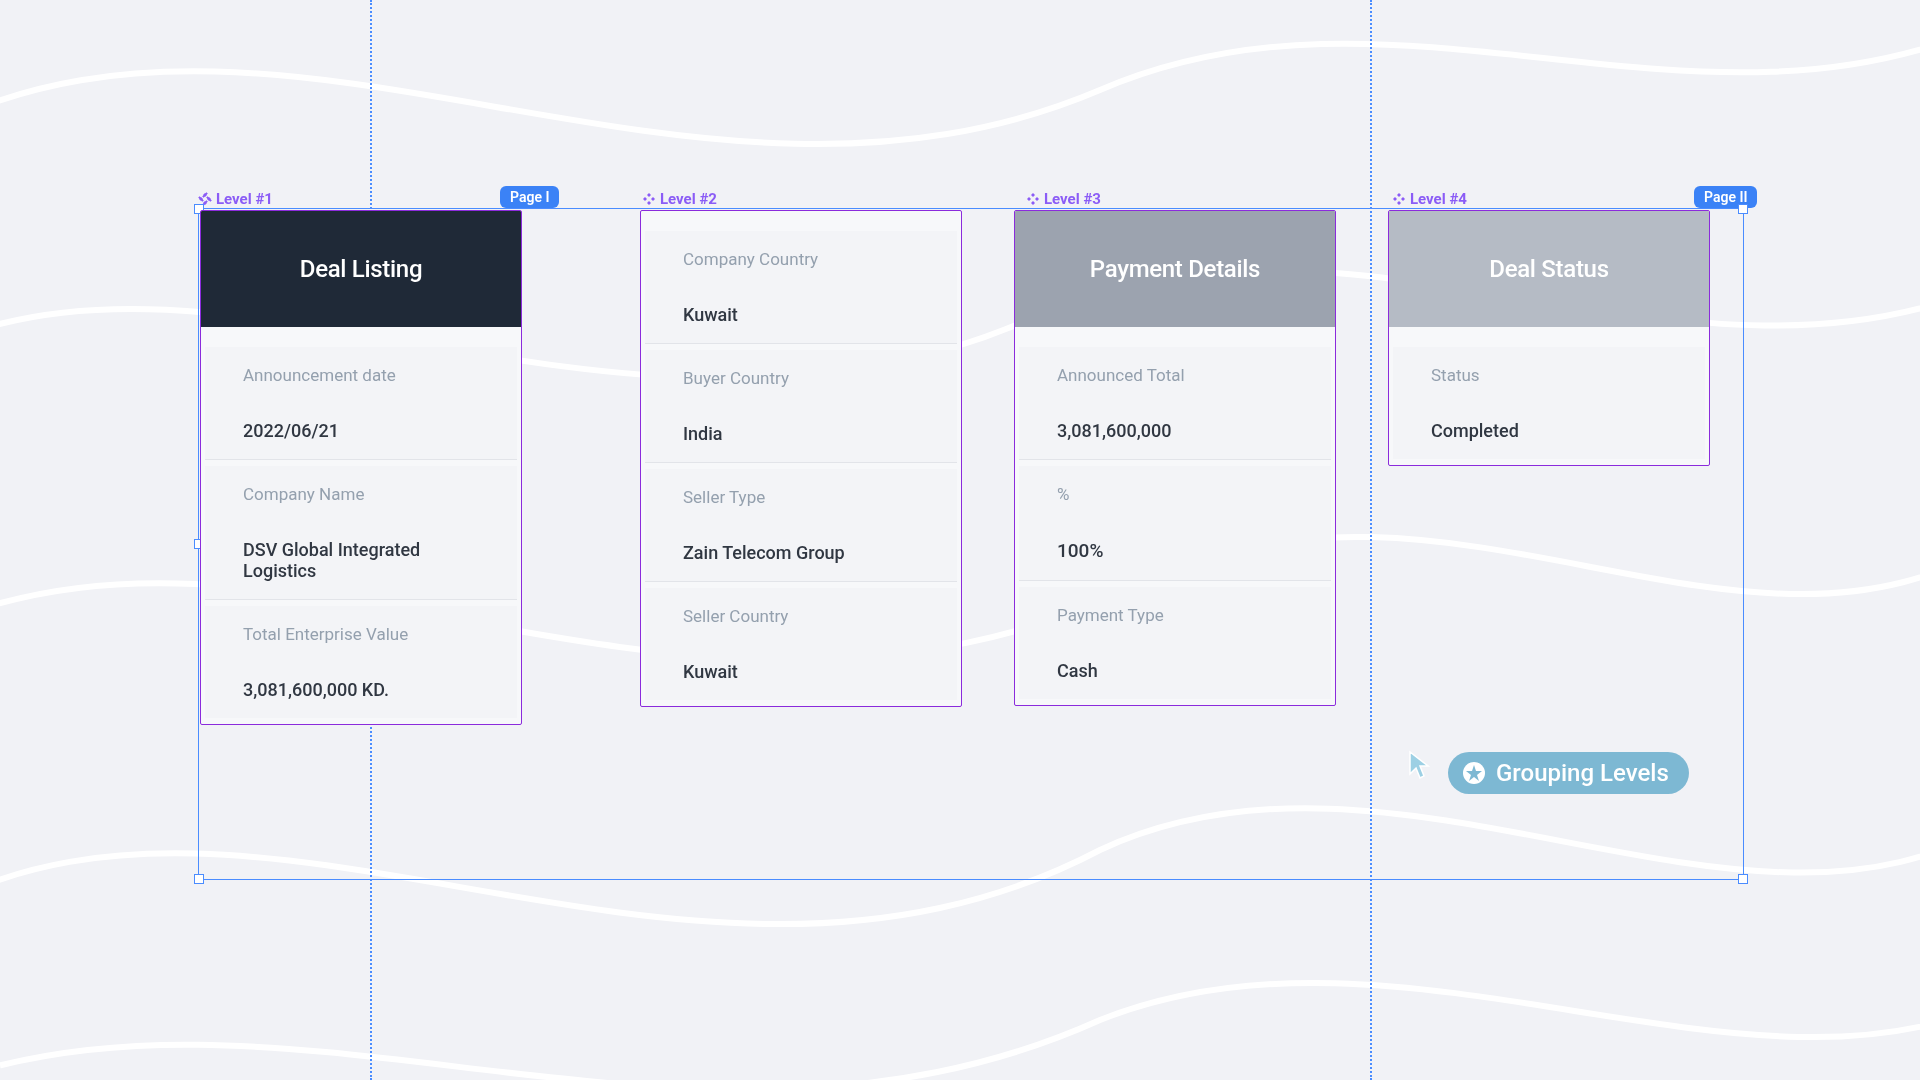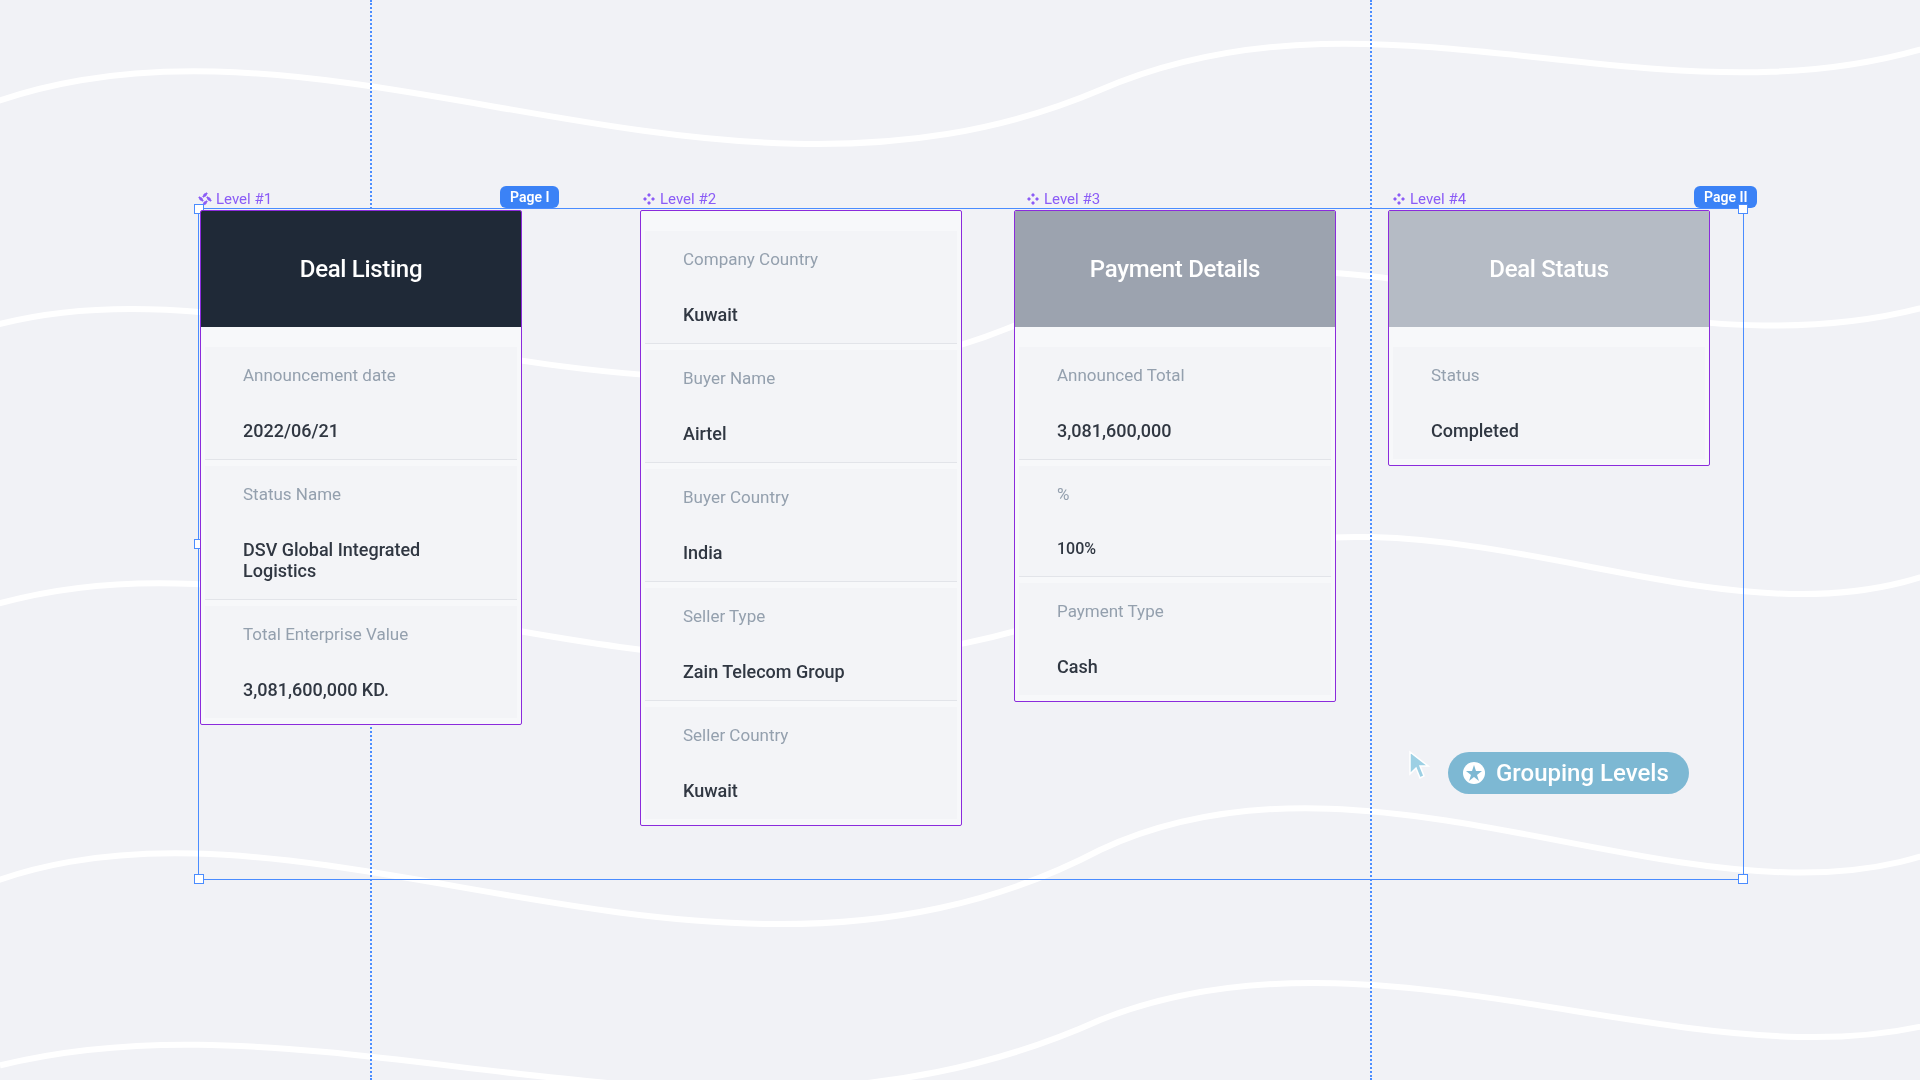--- a/index.html
+++ b/index.html
@@ -54,21 +54,21 @@
 }
 .page-badge.p1 { left: 500px; }
 .page-badge.p2 { left: 1694px; }
 
 
 .level-label {
   position: absolute;
   top: 190px;
   color: #8b5cf6;
   font-size: 15px;
-  font-weight: 400;
+  font-weight: 700;
   display: flex; align-items: center; gap: 4px;
 }
 .level-label .diamond-icon {
   display: inline-flex;
 }
 .level-label.l1 { left: 198px; }
 .level-label.l2 { left: 642px; }
 .level-label.l3 { left: 1026px; }
 .level-label.l4 { left: 1392px; }
 
@@ -113,21 +113,21 @@
   font-size: 17px;
   font-weight: 400;
   margin-bottom: 6px;
 }
 .field-value {
   color: #303742;
   font-size: 18px;
   font-weight: 500;
   margin-top: 35px;
 }
-.field-value.big { font-size: 16px; font-weight: 500; }
+.field-value.big { font-size: 19px; font-weight: 500; }
 
 
 .grouping-btn {
   position: absolute;
   left: 1448px; top: 752px;
   background: #7db8d3;
   color: #fff;
   font-size: 24px;
   font-weight: 500;
   padding: 7px 20px 7px 14px;
@@ -227,39 +227,35 @@
 </div>
 
 <div class="card c1">
   <div class="card-header">Deal Listing</div>
   <div class="card-body">
     <div class="field">
       <div class="field-label">Announcement date</div>
       <div class="field-value">2022/06/21</div>
     </div>
     <div class="field">
-      <div class="field-label">Status Name</div>
+      <div class="field-label">Company Name</div>
       <div class="field-value">DSV Global Integrated Logistics</div>
     </div>
     <div class="field">
       <div class="field-label">Total Enterprise Value</div>
       <div class="field-value">3,081,600,000 KD.</div>
     </div>
   </div>
 </div>
 
 <div class="card c2">
   <div class="card-body">
     <div class="field">
       <div class="field-label">Company Country</div>
       <div class="field-value">Kuwait</div>
-    </div>
-    <div class="field">
-      <div class="field-label">Buyer Name</div>
-      <div class="field-value">Airtel</div>
     </div>
     <div class="field">
       <div class="field-label">Buyer Country</div>
       <div class="field-value">India</div>
     </div>
     <div class="field">
       <div class="field-label">Seller Type</div>
       <div class="field-value">Zain Telecom Group</div>
     </div>
     <div class="field">

